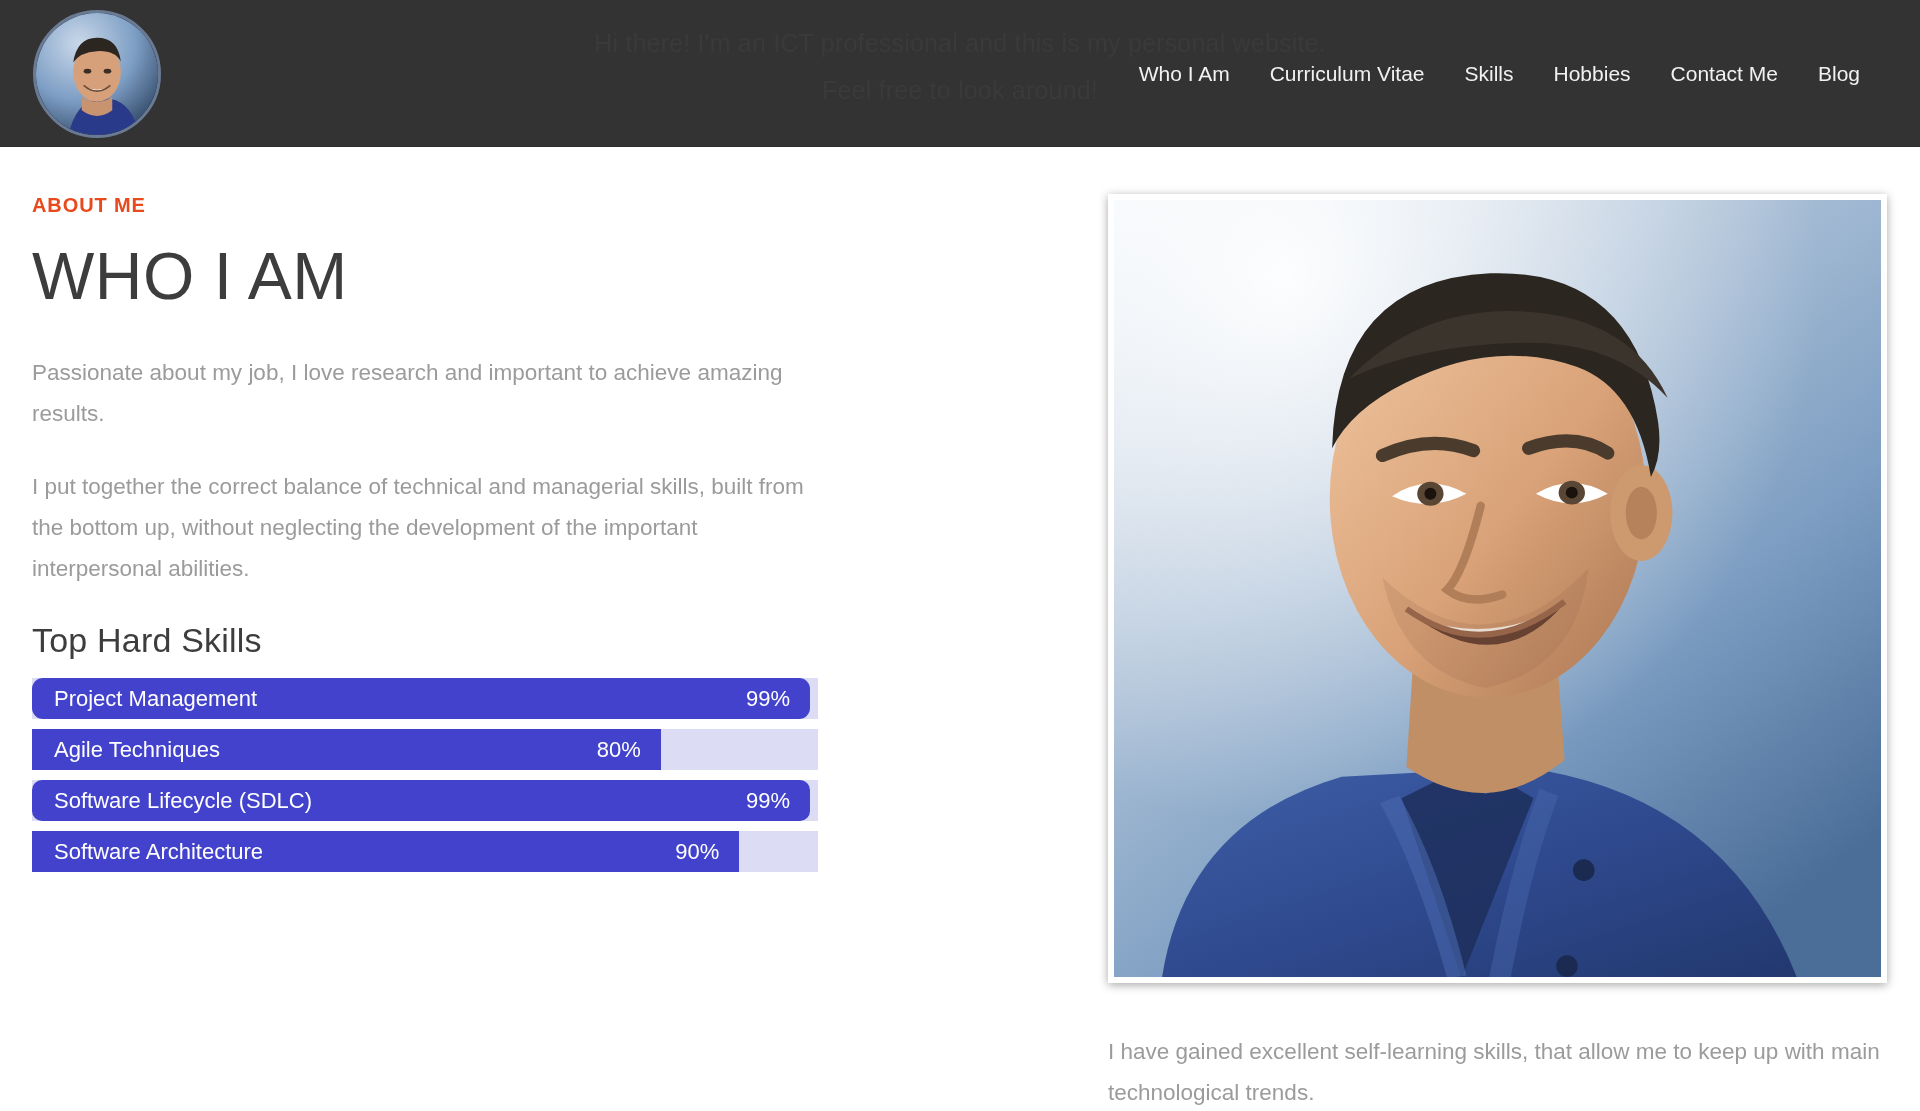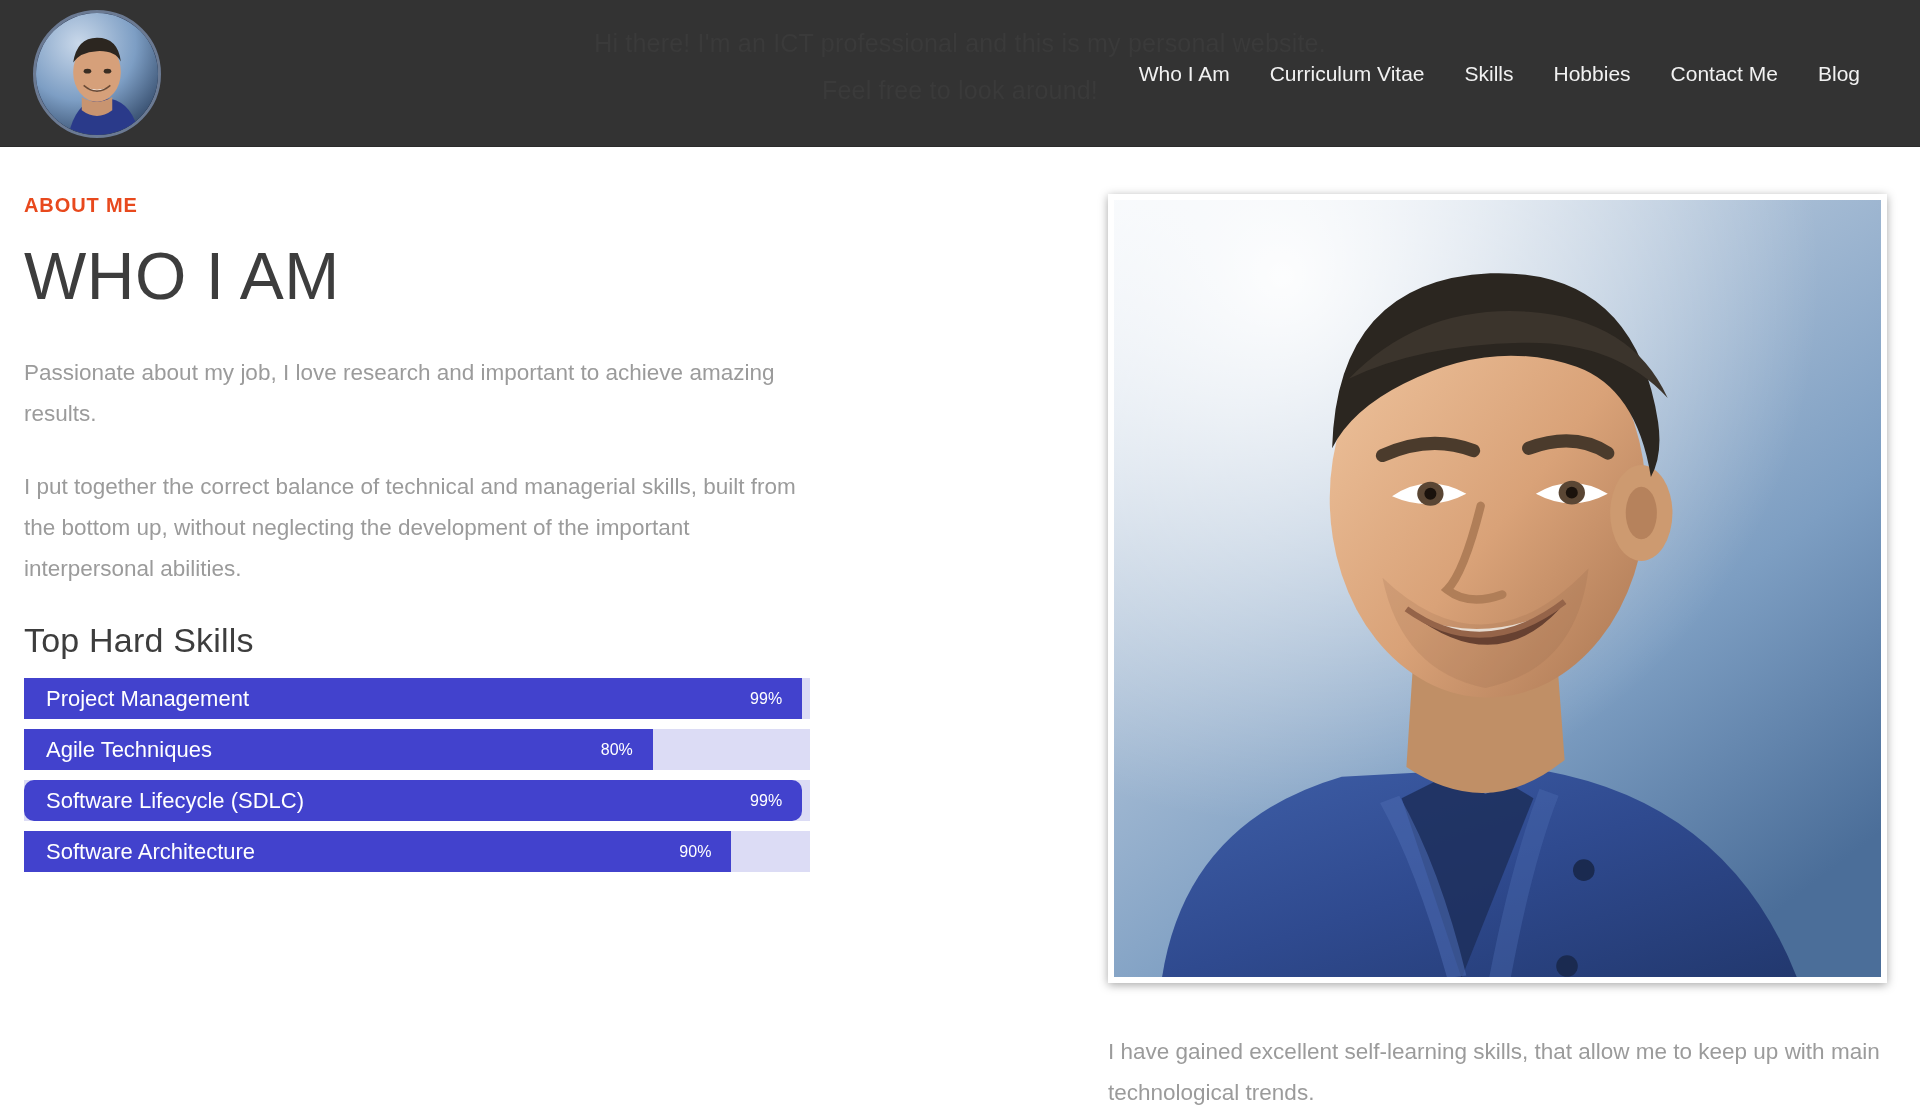--- a/index.html
+++ b/index.html
@@ -75,21 +75,21 @@
   
   .page {
     position: relative;
     width: 1920px;
     height: 964px;
     background: #ffffff;
   }
 
   .col-left {
     position: absolute;
-    left: 24px;
+    left: 32px;
     top: 47px;
     width: 820px;
   }
 
   .eyebrow {
     color: #e8491d;
     font-size: 20px;
     font-weight: 700;
     letter-spacing: 0.9px;
     margin-bottom: 26px;
@@ -142,21 +142,21 @@
     padding: 0 20px 0 22px;
   }
   .skill-name {
     color: #ffffff;
     font-size: 22px;
     font-weight: 400;
     white-space: nowrap;
   }
   .skill-pct {
     color: #ffffff;
-    font-size: 16px;
+    font-size: 22px;
     font-weight: 400;
     white-space: nowrap;
     margin-left: 18px;
   }
 
   
   .col-right {
     position: absolute;
     left: 1108px;
     top: 47px;
@@ -230,21 +230,21 @@
     <h1 class="page-title">WHO I AM</h1>
 
     <p class="body-text">Passionate about my job, I love research and important to achieve amazing results.</p>
     <p class="body-text">I put together the correct balance of technical and managerial skills, built from the bottom up, without neglecting the development of the important interpersonal abilities.</p>
 
     <h2 class="skills-title">Top Hard Skills</h2>
 
     <div class="skill-list">
 
       <div class="skill-row">
-        <div class="skill-fill" style="width: 99%;">
+        <div class="skill-fill" style="width: 99%; border-radius: 11px;">
           <span class="skill-name">Project Management</span>
           <span class="skill-pct">99%</span>
         </div>
       </div>
 
       <div class="skill-row">
         <div class="skill-fill" style="width: 80%;">
           <span class="skill-name">Agile Techniques</span>
           <span class="skill-pct">80%</span>
         </div>

